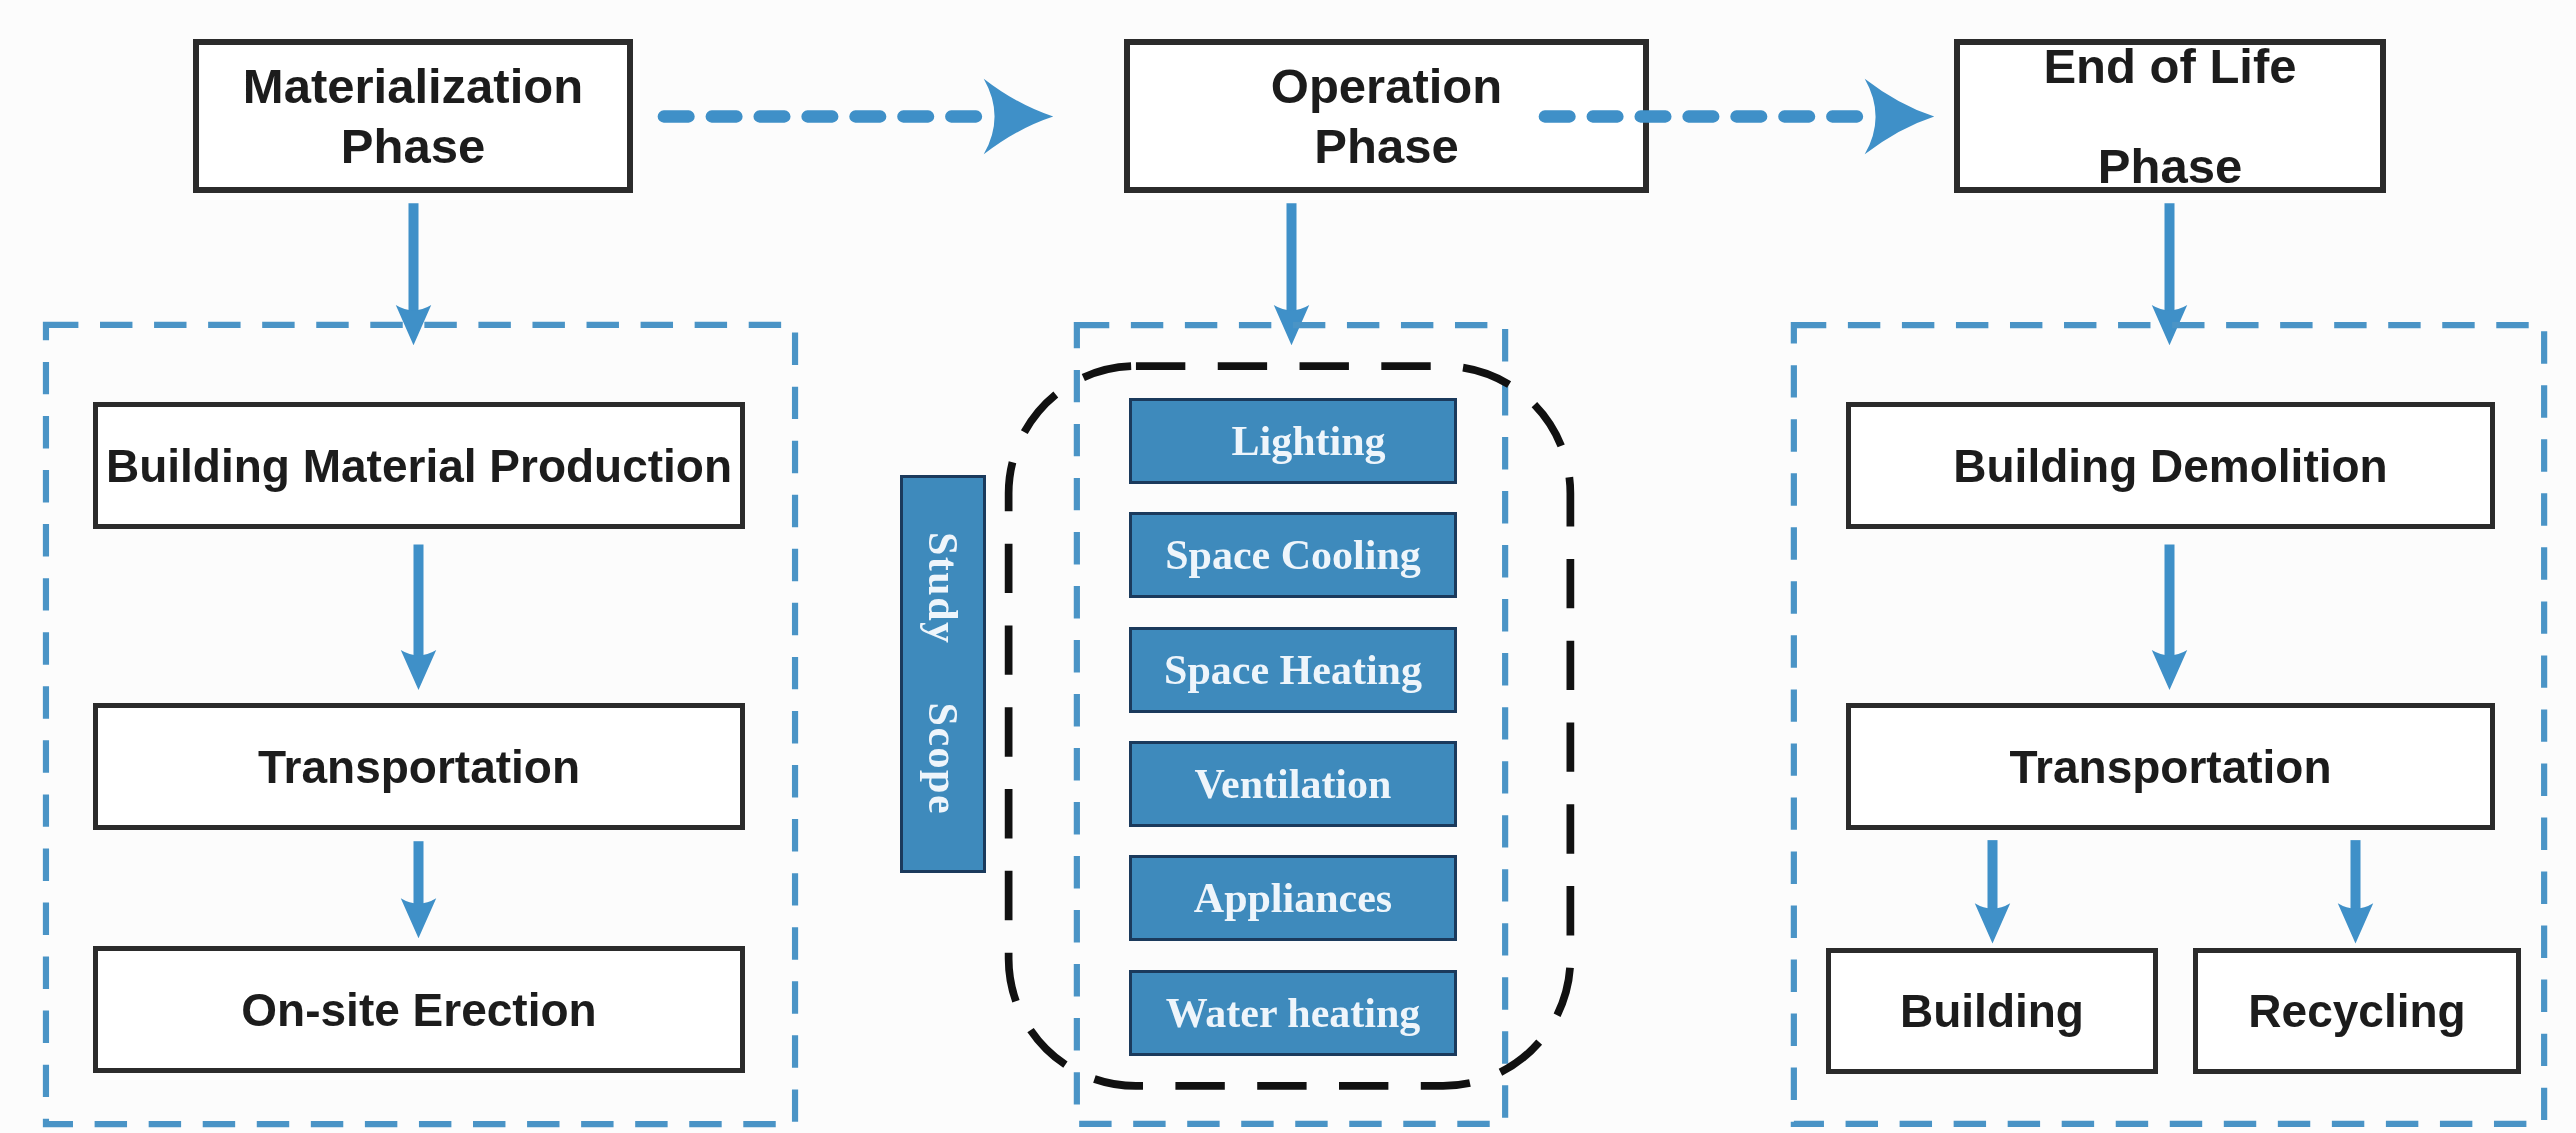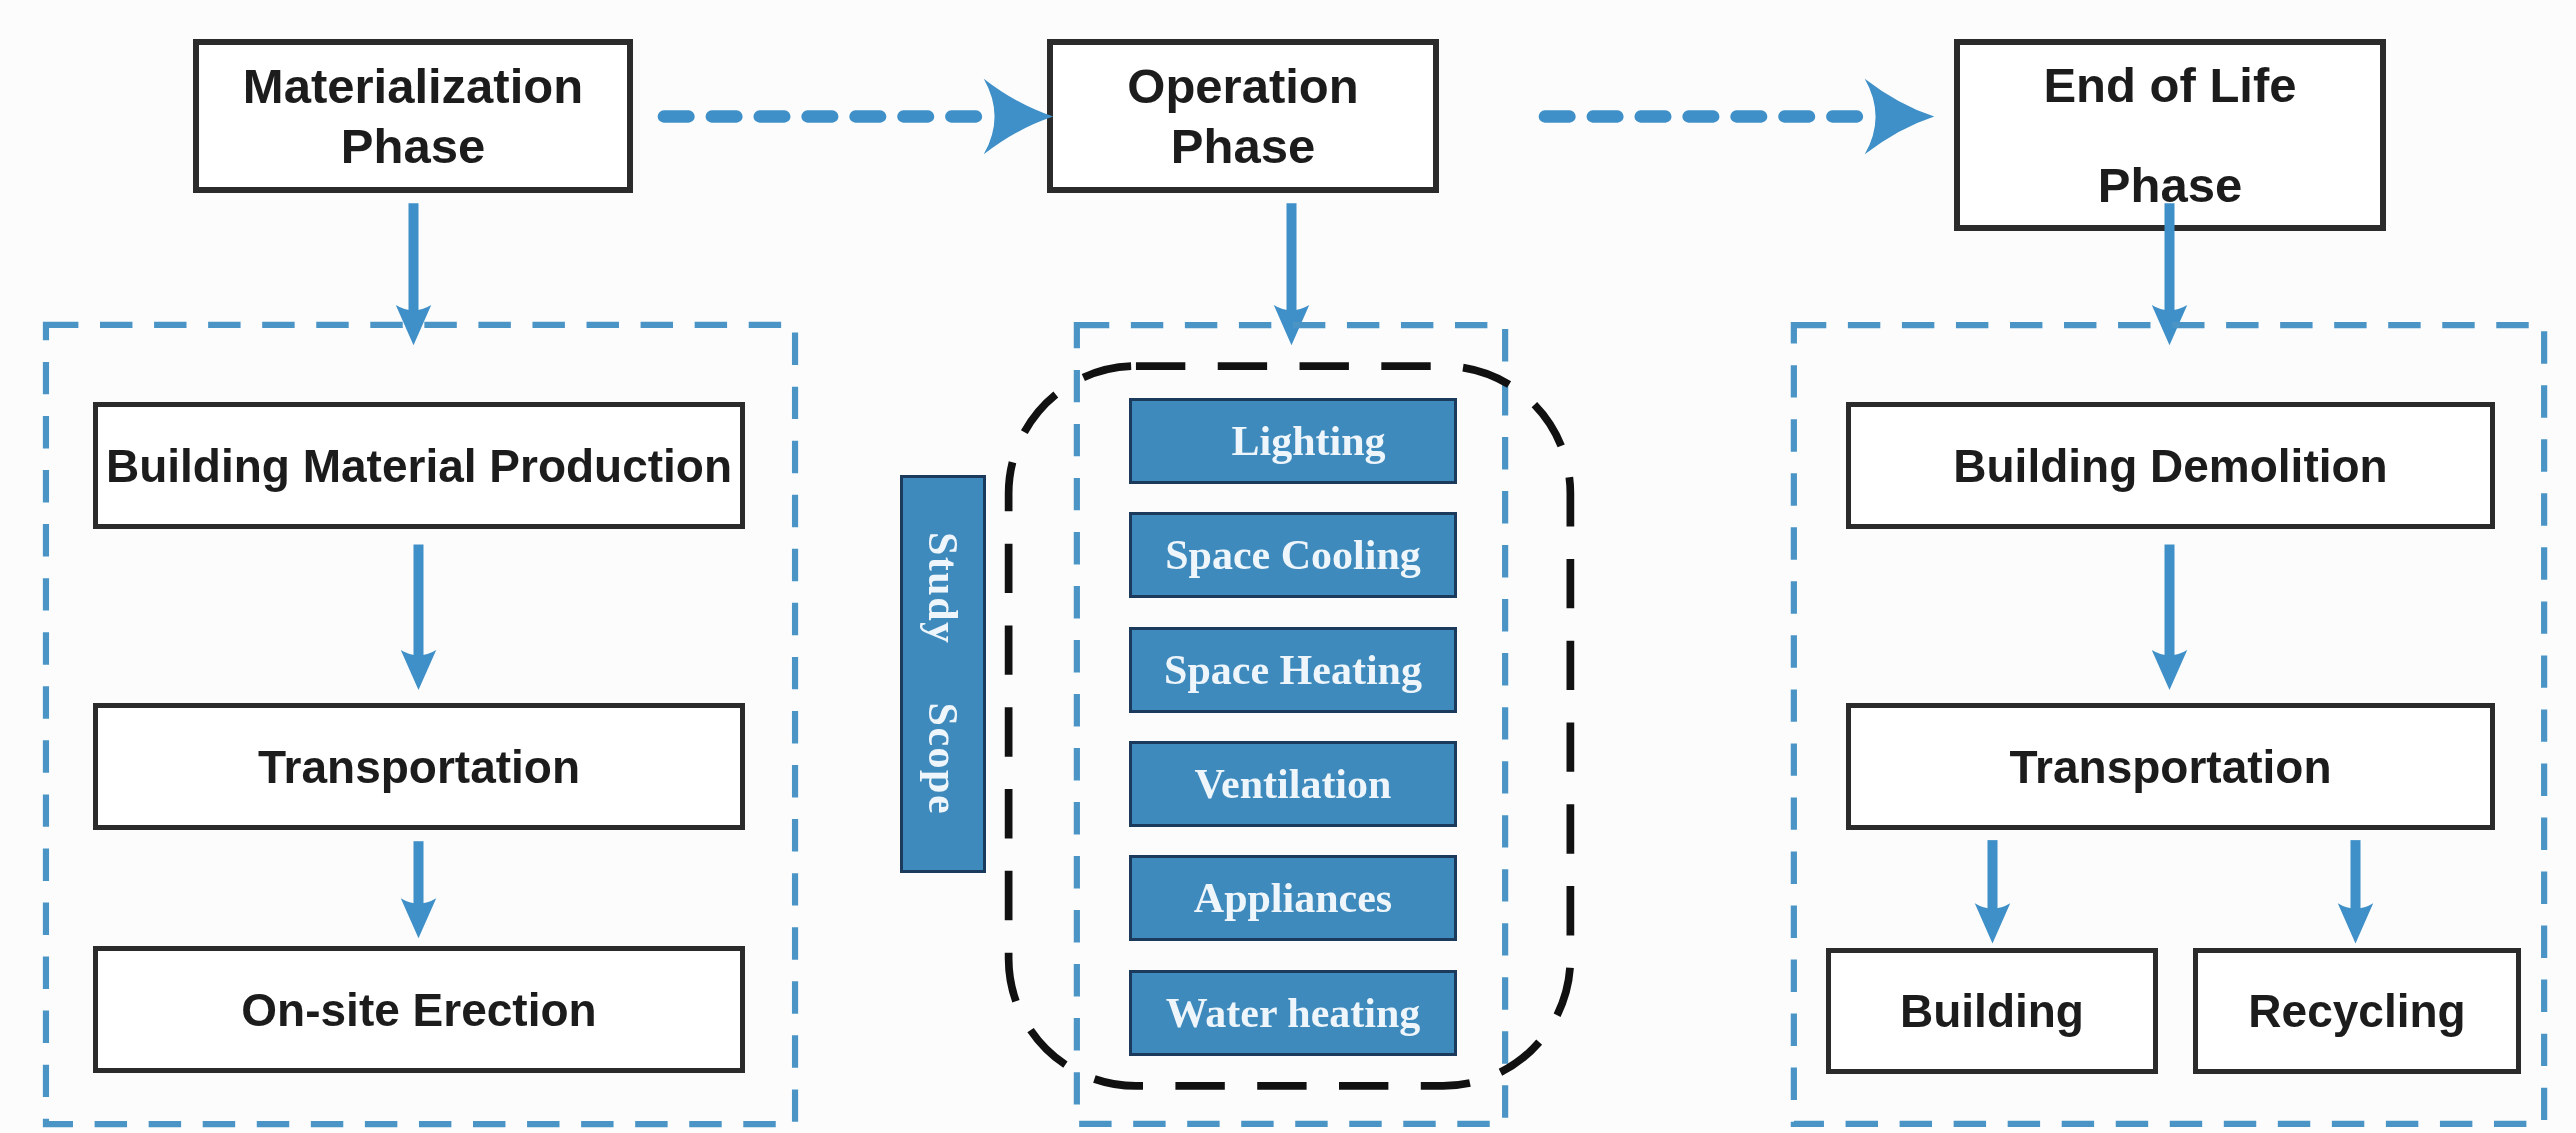--- a/index.html
+++ b/index.html
@@ -48,26 +48,26 @@
 </head>
 <body>
 
 <div id="canvas">
 
   <div class="abs phase-box" style="left:193px;top:27px;width:440px;height:154px;">
     <span>Materialization</span>
     <span>Phase</span>
   </div>
 
-  <div class="abs phase-box" style="left:1047px;top:27px;width:392px;height:154px;">
+  <div class="abs phase-box" style="left:1124px;top:27px;width:525px;height:154px;">
     <span>Operation</span>
     <span>Phase</span>
   </div>
 
-  <div class="abs phase-box" style="left:1954px;top:27px;width:432px;height:192px;gap:40px;">
+  <div class="abs phase-box" style="left:1954px;top:27px;width:432px;height:154px;gap:40px;">
     <span>End of Life</span>
     <span>Phase</span>
   </div>
 
   <svg class="abs" style="left:656px;top:62px;" width="402" height="85" viewBox="0 0 520 110">
     <line class="arrowstroke" x1="10" y1="55" x2="418" y2="55" stroke-width="16" stroke-linecap="round" stroke-dasharray="32 30"></line>
     <path class="arrowfill" d="M424 6 Q468 40 514 55 Q468 70 424 104 Q452 55 424 6 Z"></path>
   </svg>
 
   <svg class="abs" style="left:1537px;top:62px;" width="402" height="85" viewBox="0 0 520 110">

